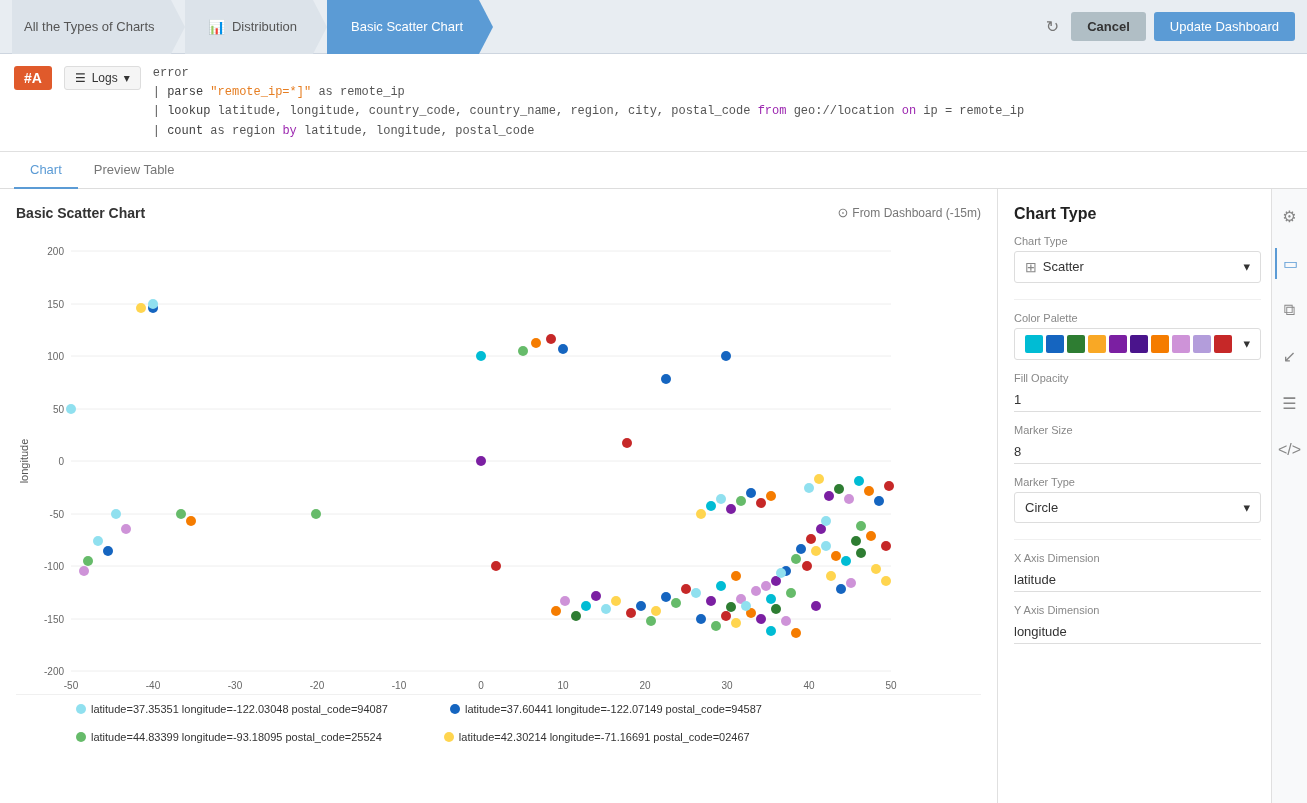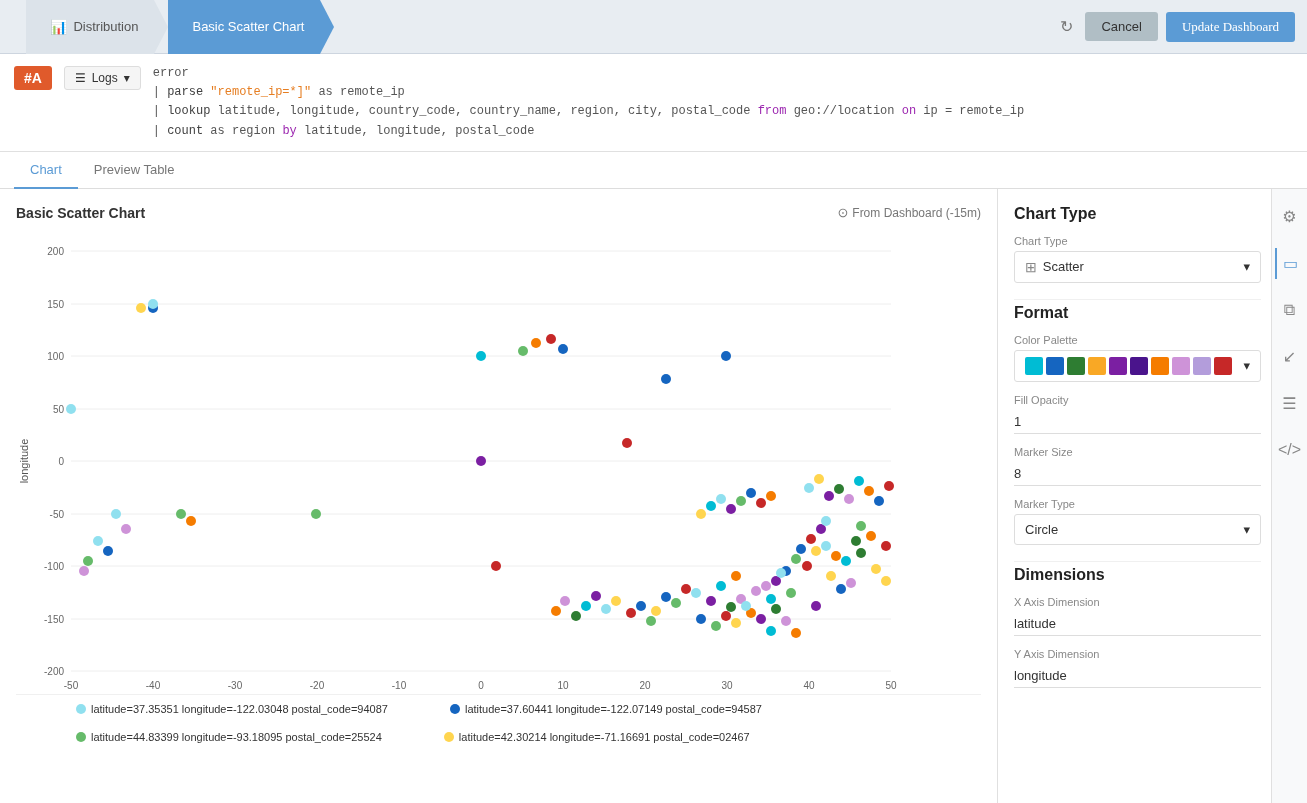--- a/index.html
+++ b/index.html
@@ -25,25 +25,25 @@
     .breadcrumb-item:not(.active)::after {
       content: ''; position: absolute; right: -14px; top: 0;
       border-top: 27px solid transparent; border-bottom: 27px solid transparent;
       border-left: 14px solid #dce3ea; z-index: 1;
     }
     .breadcrumb-item:not(:first-child) { padding-left: 24px; }
     .bc-icon { margin-right: 6px; font-size: 14px; }
     .nav-actions { display: flex; align-items: center; gap: 8px; }
     .btn-cancel {
       padding: 7px 16px; background: #b0bec5; color: #333; border: none;
-      border-radius: 3px; cursor: pointer; font-size: 13px;
+      border-radius: 3px; cursor: pointer; font-size: 13px; font-weight: bold;
     }
     .btn-update {
       padding: 7px 16px; background: #5b9bd5; color: white; border: none;
-      border-radius: 3px; cursor: pointer; font-size: 13px; font-weight: 500; font-family: Liberation Serif, serif;
+      border-radius: 3px; cursor: pointer; font-size: 13px; font-weight: 500;
     }
     .refresh-icon { color: #777; cursor: pointer; font-size: 16px; margin-right: 4px; }
 
     
     .query-editor {
       background: white; border-bottom: 1px solid #e0e0e0;
       padding: 10px 14px; display: flex; align-items: flex-start; gap: 12px;
     }
     .query-label {
       background: #e05a2b; color: white; font-weight: bold; font-size: 14px;
@@ -119,20 +119,23 @@
 
     
     .axis-label { font-size: 10px; fill: #666; }
     .axis-title { font-size: 11px; fill: #555; }
   </style>
 </head>
 <body>
 
 <div class="top-nav">
   <div class="breadcrumb">
+    <div class="breadcrumb-item">
+      <span>All the Types of Charts</span>
+    </div>
     <div style="width:14px"></div>
     <div class="breadcrumb-item">
       <span class="bc-icon">📊</span>
       <span>Distribution</span>
     </div>
     <div style="width:14px"></div>
     <div class="breadcrumb-item active">
       <span>Basic Scatter Chart</span>
     </div>
   </div>
@@ -369,21 +372,20 @@
         <span style="display:flex;align-items:center;gap:6px;">
           <span style="color:#888;font-size:14px;">⊞</span>
           <span>Scatter</span>
         </span>
         <span>▾</span>
       </div>
 
       <hr class="section-divider">
 
       
-      <div class="panel-section-title">Format</div>
 
       <div class="field-label">Color Palette</div>
       <div class="field-value" style="padding: 6px 10px;">
         <div class="color-palette">
           <div class="color-swatch" style="background:#00bcd4"></div>
           <div class="color-swatch" style="background:#1565c0"></div>
           <div class="color-swatch" style="background:#2e7d32"></div>
           <div class="color-swatch" style="background:#f9a825"></div>
           <div class="color-swatch" style="background:#7b1fa2"></div>
           <div class="color-swatch" style="background:#4a148c"></div>
@@ -403,21 +405,20 @@
 
       <div class="field-label">Marker Type</div>
       <div class="field-value">
         <span>Circle</span>
         <span>▾</span>
       </div>
 
       <hr class="section-divider">
 
       
-      <div class="panel-section-title">Dimensions</div>
 
       <div class="field-label">X Axis Dimension</div>
       <input class="field-input" type="text" value="latitude" style="">
 
       <div class="field-label">Y Axis Dimension</div>
       <input class="field-input" type="text" value="longitude" style="">
     </div>
 
     <div class="side-icons">
       <span class="side-icon" title="Settings">⚙</span>

